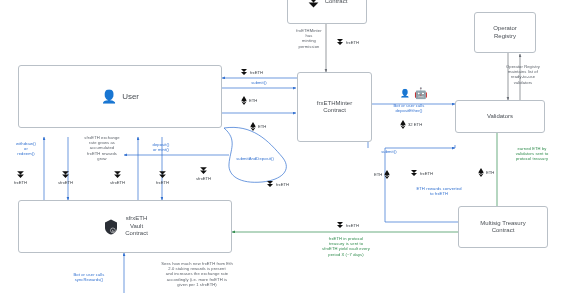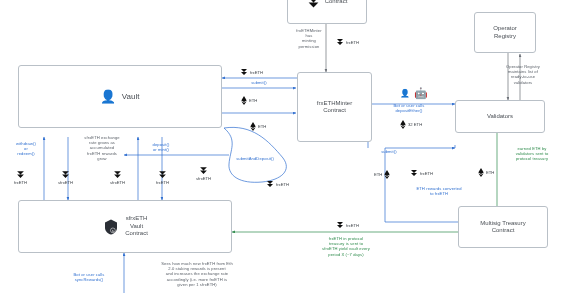--- a/index.html
+++ b/index.html
@@ -118,21 +118,21 @@
     <span class="glyph">
       <svg width="13" height="13" viewBox="0 0 24 24">
           <path d="M12 3 L21 3 L12 12 L3 3 Z M12 12 L21 12 L12 21 L3 12 Z" fill="#111"></path>
         </svg>
     </span>
     <span class="boxlabel">Contract</span>
   </div>
 
   <div class="box withicon" style="left:18px;top:65px;width:204px;height:63px;">
     <span class="personicon glyph">👤</span>
-    <span class="boxlabel" style="font-size:8px;">Vault</span>
+    <span class="boxlabel" style="font-size:8px;">User</span>
   </div>
 
   <div class="box" style="left:297px;top:72px;width:75px;height:70px;">
     <span class="boxlabel">frxETHMinter
 Contract</span>
   </div>
 
   <div class="box" style="left:474px;top:12px;width:62px;height:41px;">
     <span class="boxlabel">Operator
 Registry</span>

